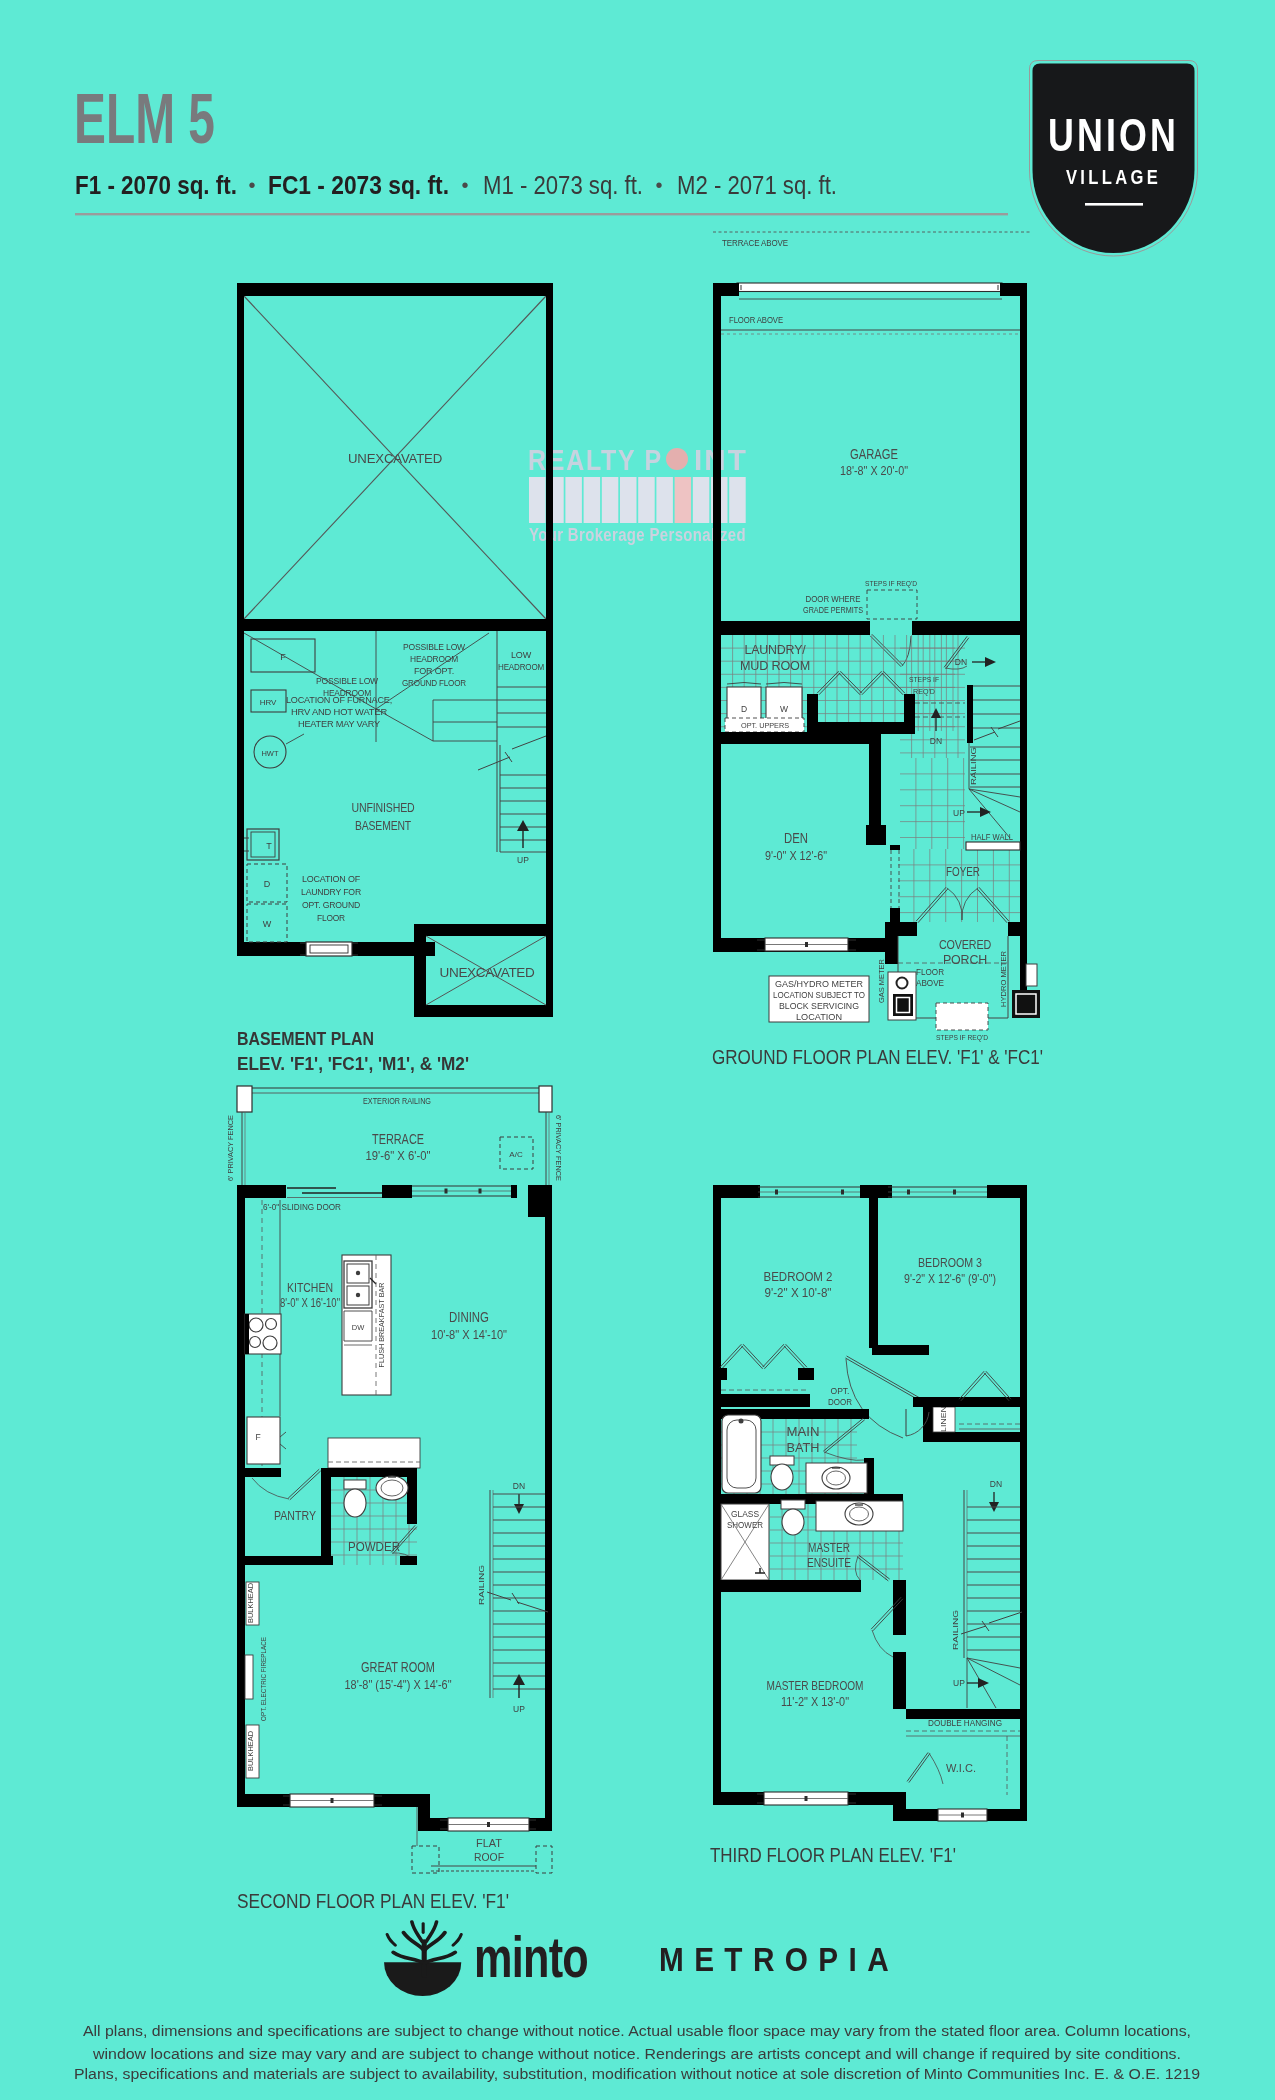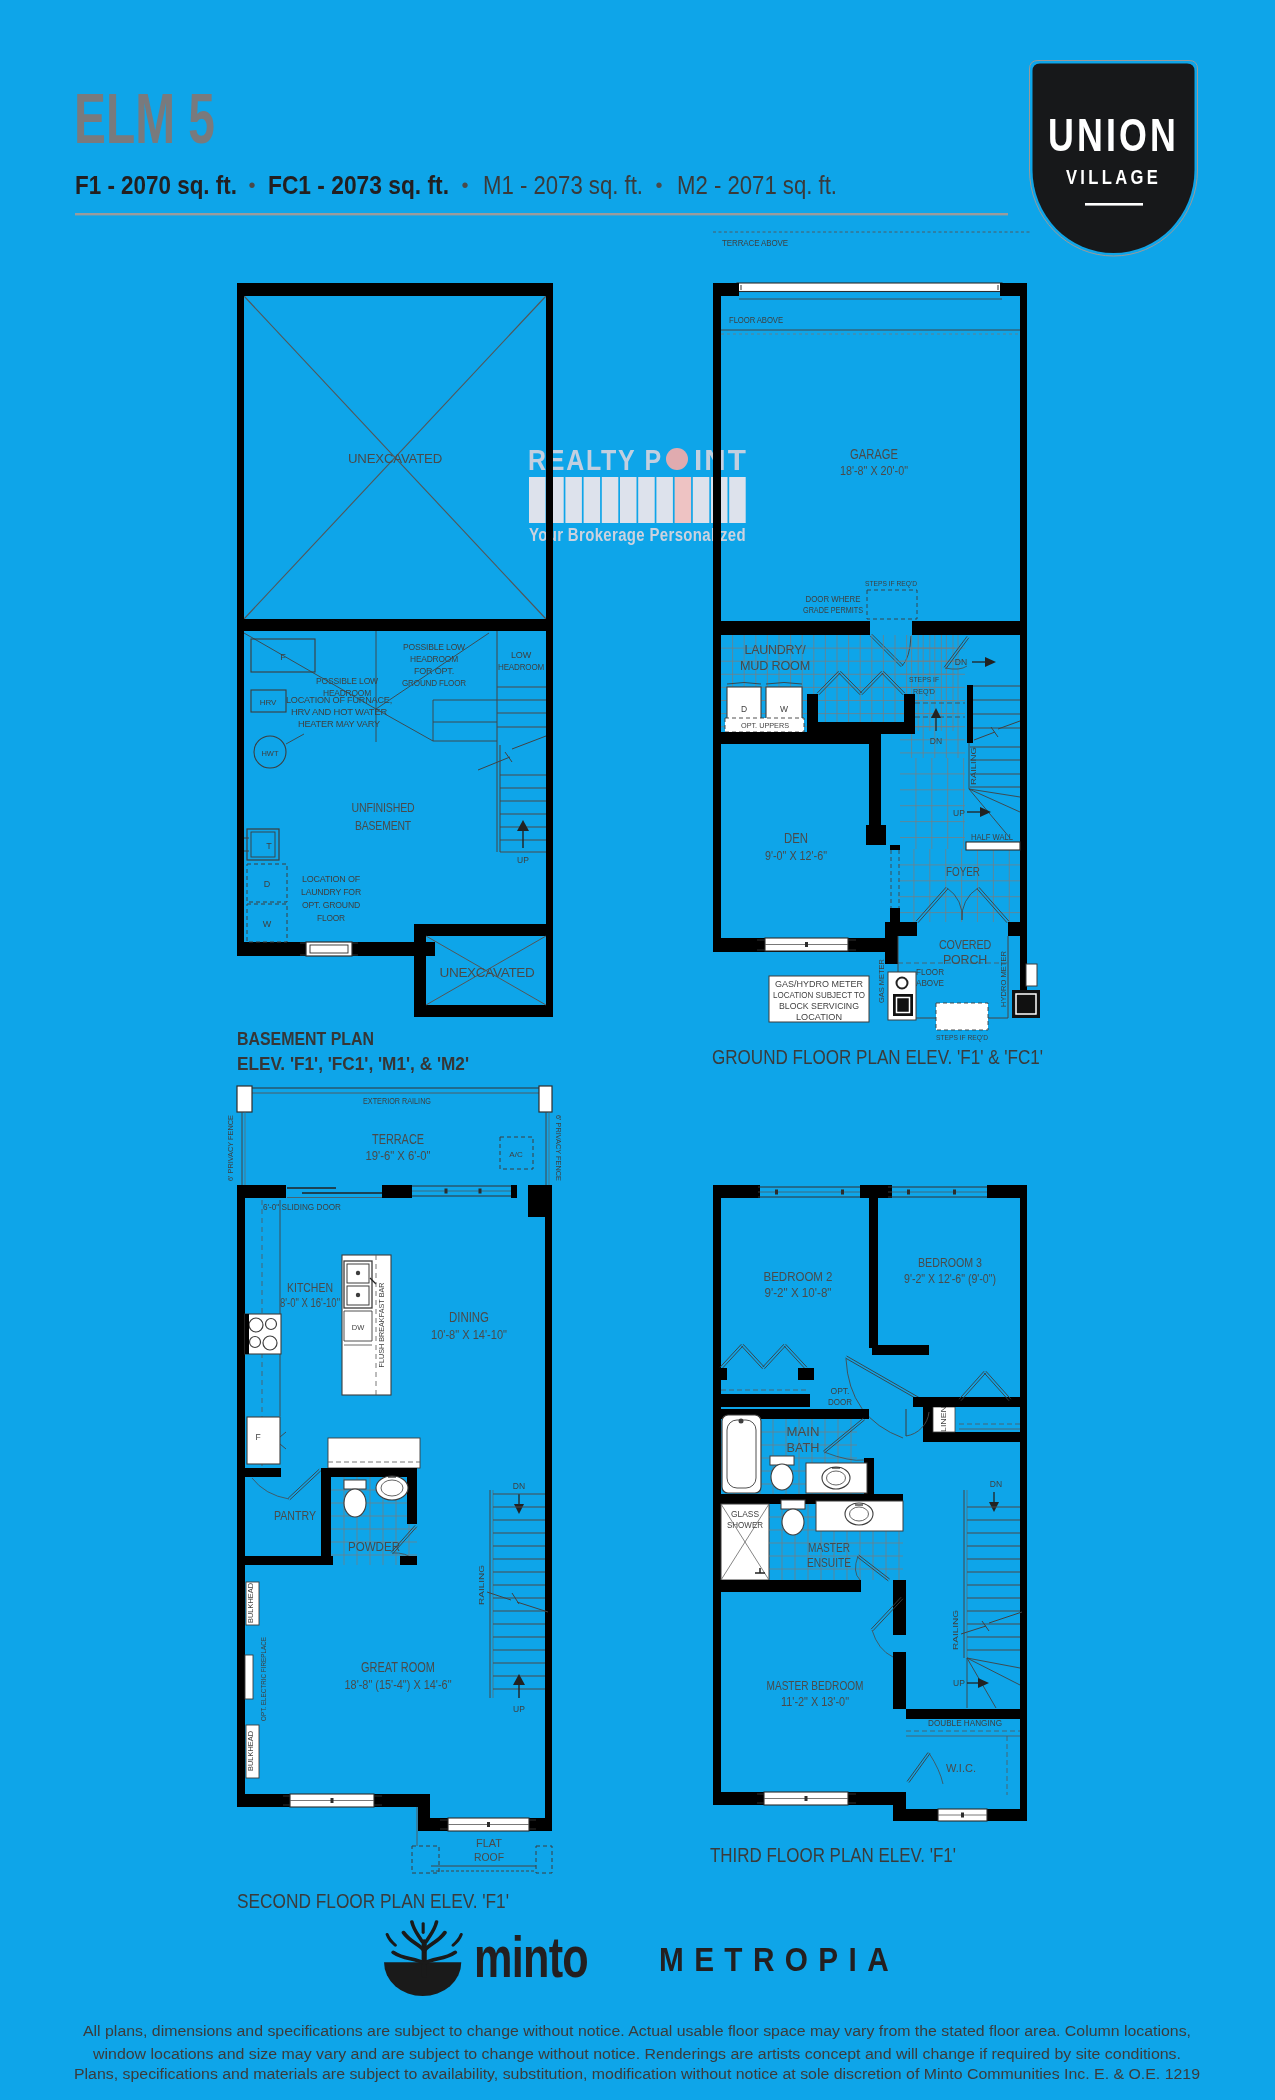--- a/index.html
+++ b/index.html
@@ -1,15 +1,15 @@
 <!DOCTYPE html>
 <html><head><meta charset="utf-8"><style>
 html,body{margin:0;padding:0;background:#fff;}
 *{font-family:"Liberation Sans", sans-serif;}
-#page{position:relative;width:1275px;height:2100px;background:#0ea5e9;overflow:hidden;}
+#page{position:relative;width:1275px;height:2100px;background:#5eead4;overflow:hidden;}
 </style></head><body>
 <div id="page">
 <svg width="1275" height="2100" viewBox="0 0 1275 2100" font-family="Liberation Sans, sans-serif">
 
 <text x="74" y="143" font-size="70" fill="#797a7d" text-anchor="start" font-weight="bold" textLength="141" lengthAdjust="spacingAndGlyphs">ELM 5</text>
 
 <text x="75" y="194" font-size="25" fill="#231f20" text-anchor="start" font-weight="bold" textLength="162" lengthAdjust="spacingAndGlyphs">F1 - 2070 sq. ft.</text>
 
 <text x="252" y="192" font-size="20" fill="#4a4a4a" text-anchor="middle">•</text>
 

